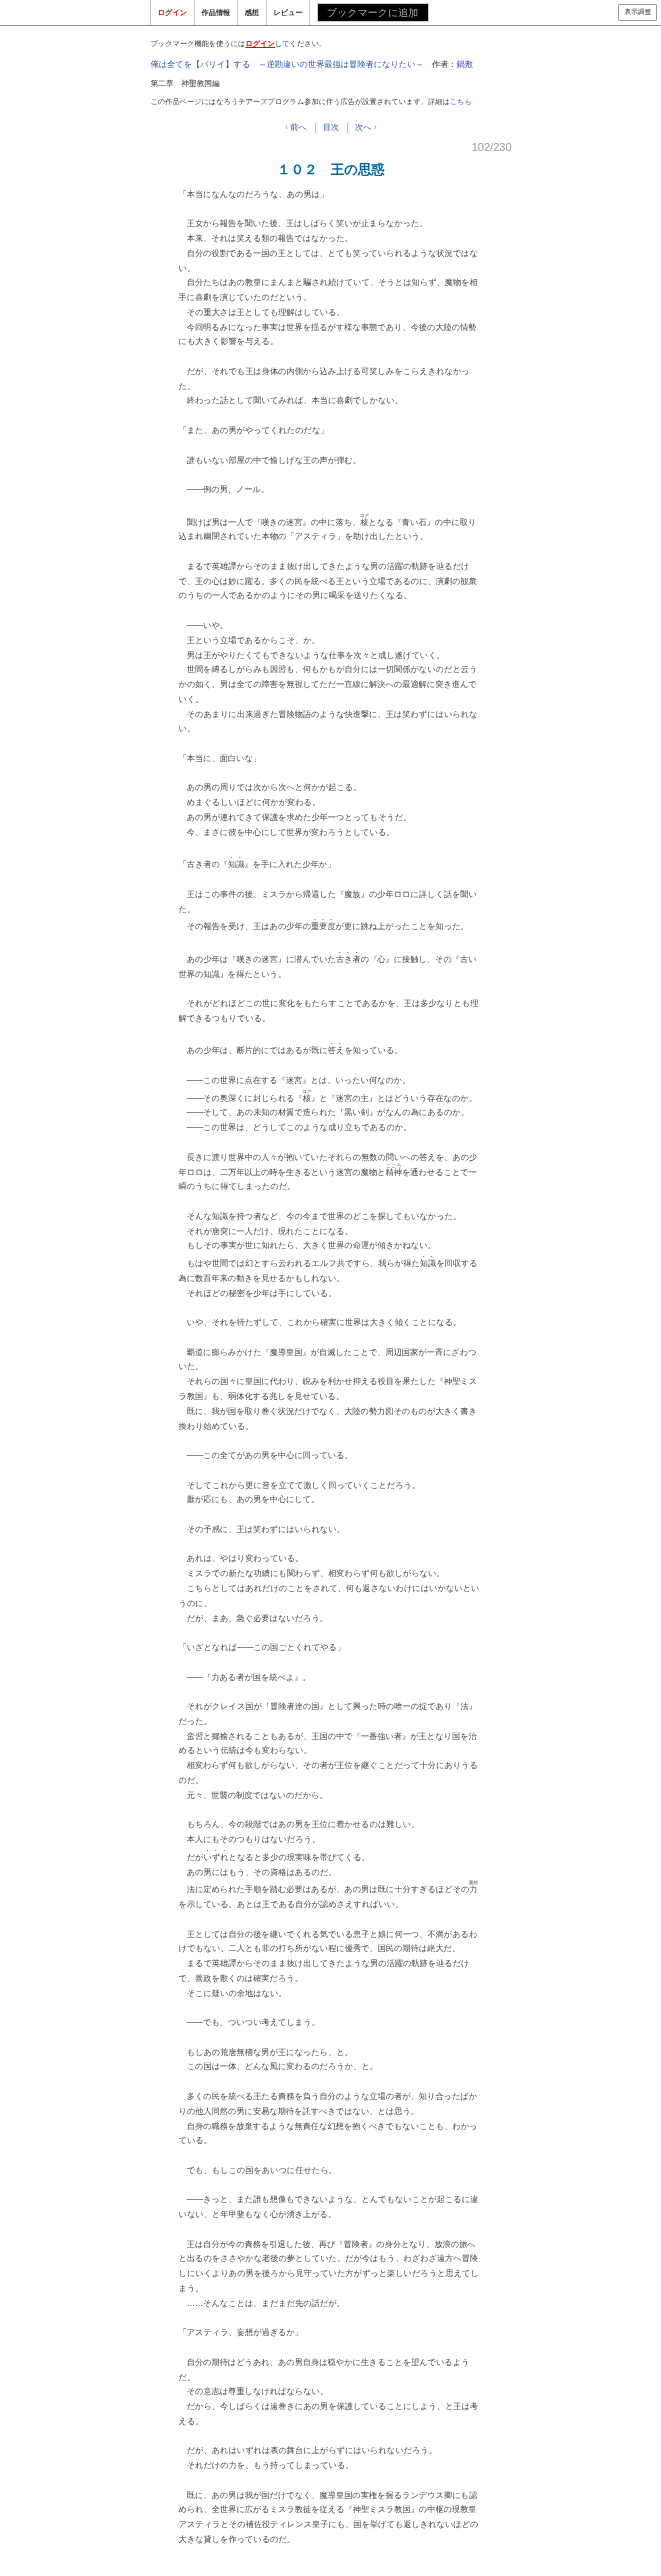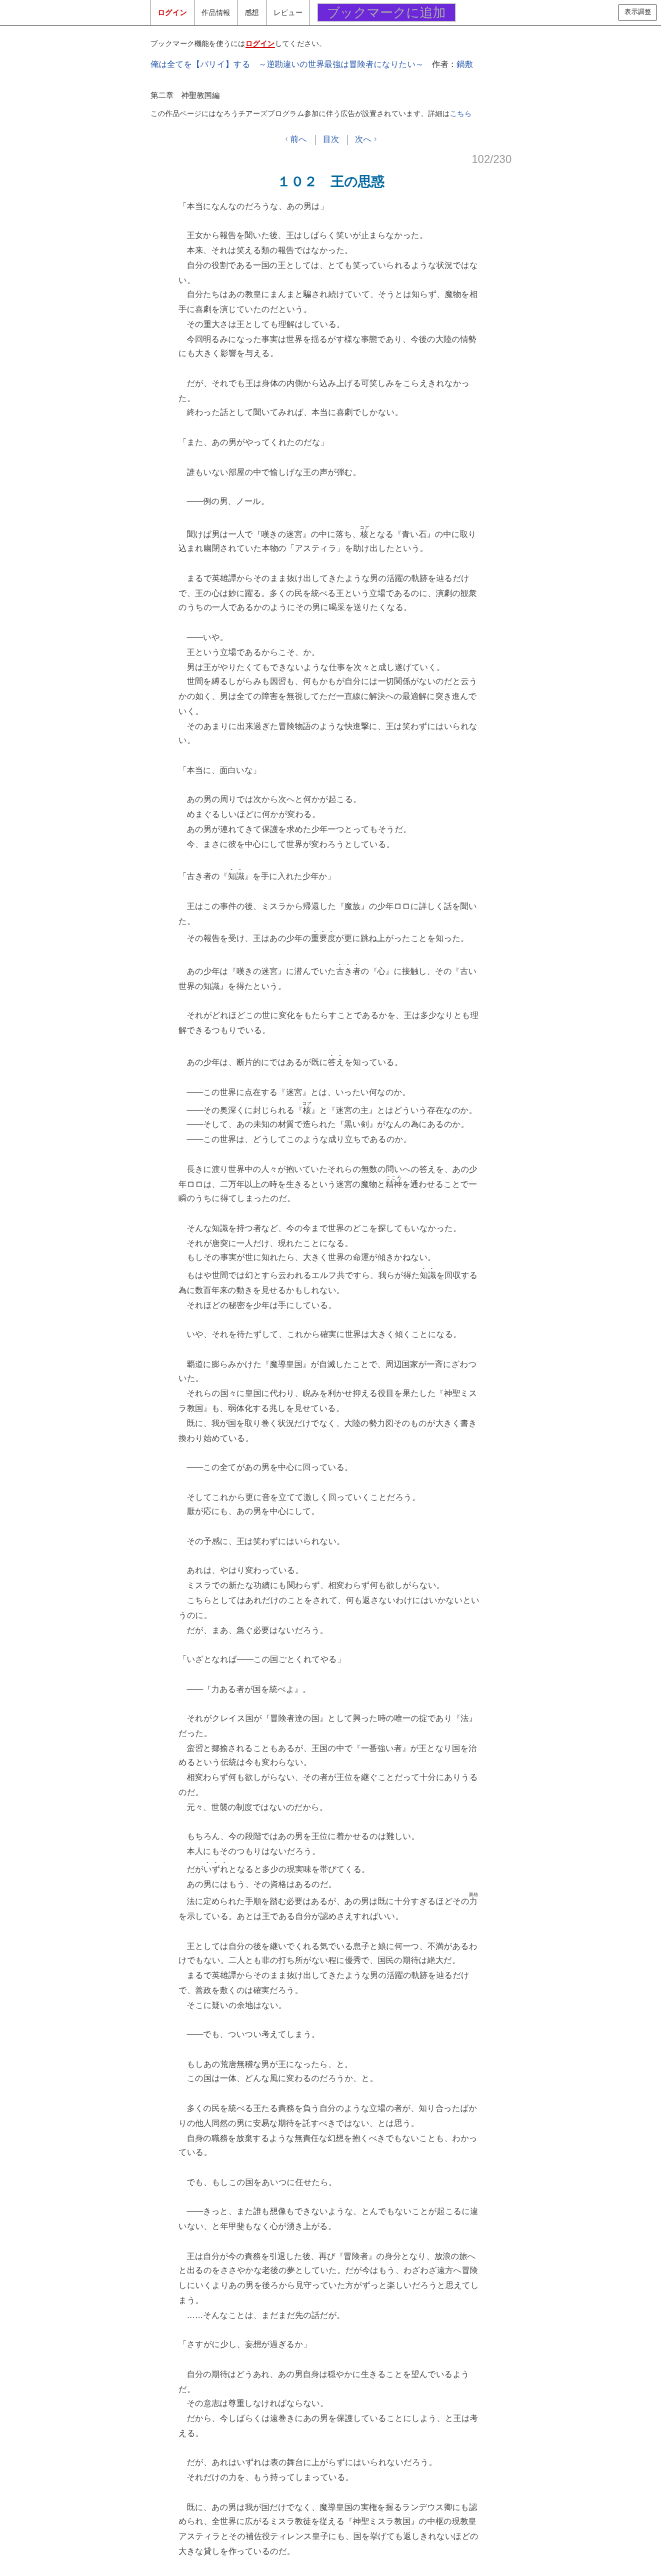--- a/index.html
+++ b/index.html
@@ -7,34 +7,34 @@
   body{
     width:662px;height:3091px;overflow:hidden;background:#ffffff;
     font-family:"Liberation Sans",sans-serif;color:#444;
     -webkit-font-smoothing:antialiased;
   }
   
   .topbar{position:relative;height:25px;background:#fff;border-bottom:1px solid #8e8e8e;}
   .topbar-inner{position:absolute;left:calc(50% - 181px);top:0;height:25px;display:flex;align-items:center;}
   .topnav{display:flex;align-items:stretch;height:25px;}
   .topnav a{display:flex;align-items:center;padding:0 6.7px;font-size:7.2px;color:#333;
-    text-decoration:none;border-left:0.5px solid #c2c2c2;cursor:pointer;}
+    text-decoration:none;border-left:0.5px solid #c2c2c2;cursor:pointer;font-weight:bold;}
   .topnav a.last{border-right:0.5px solid #c2c2c2;}
   .topnav a.login{color:#d40000;font-weight:bold;}
-  .bookmark-btn{margin-left:6.2px;height:18.5px;padding:0 9.3px;font-size:13px;color:#aaa;
-    background:#6d28d9;border:0.5px solid #ccc;border-radius:1px;}
+  .bookmark-btn{margin-left:6.2px;height:18.5px;padding:0 9.3px;font-size:10px;color:#aaa;
+    background:#000000;border:0.5px solid #ccc;border-radius:1px;}
   .display-btn{position:absolute;right:4.6px;top:4.1px;height:16.5px;padding:0 5.2px;font-size:6.7px;
     color:#333;background:#fff;border:0.5px solid #999;border-radius:1px;cursor:pointer;}
   
   .container{width:361px;margin:0 auto;}
   .notice{margin-top:13.4px;font-size:7.2px;color:#333;}
   .red-link{color:#d40000;font-weight:bold;text-decoration:underline;cursor:pointer;}
   .work-block{margin-top:9.3px;font-size:8.2px;line-height:1.45;color:#333;}
   .blue-link{color:#2255aa;text-decoration:none;cursor:pointer;}
-  .chapter{font-size:7.7px;margin-top:19px;}
+  .chapter{font-size:7.7px;margin-top:7px;}
   .cheers{margin-top:8.2px;font-size:7.2px;color:#333;}
   .pager{margin-top:15.5px;display:flex;justify-content:center;align-items:center;font-size:8.2px;}
   .pager a{color:#2255aa;text-decoration:none;padding:0 7.7px;}
   .pager .sep{width:0.5px;height:9.3px;background:#bbb;}
   .pager .arrow{color:#7b93ad;}
   .position{margin-top:7.2px;text-align:right;color:#999;font-size:11px;}
   .episode-title{margin-top:8.2px;text-align:center;font-size:13.4px;font-weight:bold;color:#0369a1;}
   
   .novel{margin-top:8.2px;padding:0 28px 31px 28px;font-size:8.2px;line-height:1.8;color:#444;}
   .novel p{margin:0;text-align:left;}
@@ -185,21 +185,21 @@
       <p>　多くの民を統べる王たる責務を負う自分のような立場の者が、知り合ったばかりの他人同然の男に安易な期待を託すべきではない、とは思う。</p>
       <p>　自身の職務を放棄するような無責任な幻想を抱くべきでもないことも、わかっている。</p>
       <p><br></p>
       <p>　でも、もしこの国をあいつに任せたら。</p>
       <p><br></p>
       <p>　――きっと、また誰も想像もできないような、とんでもないことが起こるに違いない、と年甲斐もなく心が湧き上がる。</p>
       <p><br></p>
       <p>　王は自分が今の責務を引退した後、再び『冒険者』の身分となり、放浪の旅へと出るのをささやかな老後の夢としていた。だが今はもう、わざわざ遠方へ冒険しにいくよりあの男を後ろから見守っていた方がずっと楽しいだろうと思えてしまう。</p>
       <p>　……そんなことは、まだまだ先の話だが。</p>
       <p><br></p>
-      <p>「さすがに少し、妄想が過ぎるか」</p>
+      <p>「アスティラ、妄想が過ぎるか」</p>
       <p><br></p>
       <p>　自分の期待はどうあれ、あの男自身は穏やかに生きることを望んでいるようだ。</p>
       <p>　その意志は尊重しなければならない。</p>
       <p>　だから、今しばらくは遠巻きにあの男を保護していることにしよう、と王は考える。</p>
       <p><br></p>
       <p>　だが、あれはいずれは表の舞台に上がらずにはいられないだろう。</p>
       <p>　それだけの力を、もう持ってしまっている。</p>
       <p><br></p>
       <p>　既に、あの男は我が国だけでなく、魔導皇国の実権を握るランデウス卿にも認められ、全世界に広がるミスラ教徒を従える『神聖ミスラ教国』の中枢の現教皇アスティラとその補佐役ティレンス皇子にも、国を挙げても返しきれないほどの大きな貸しを作っているのだ。</p>
       <p><br></p>

